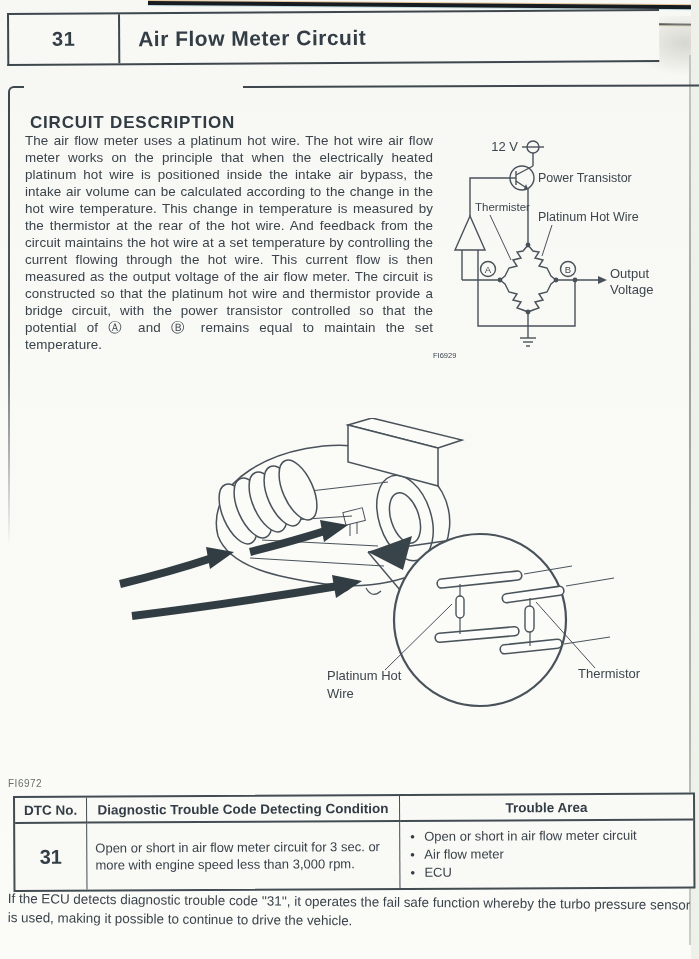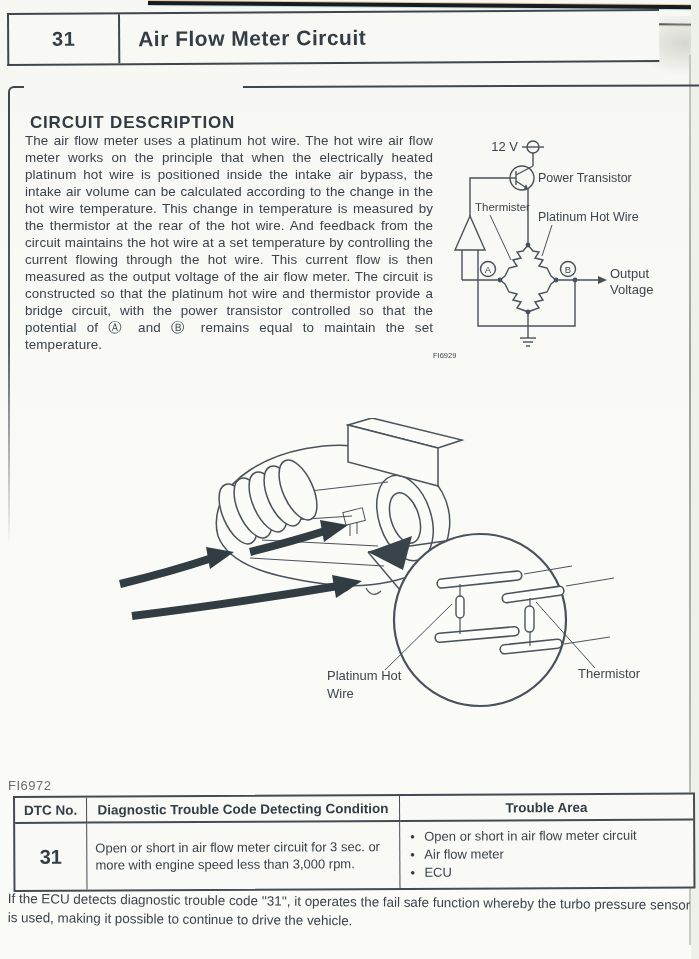--- a/index.html
+++ b/index.html
@@ -37,21 +37,21 @@
     color:#313b43;letter-spacing:.8px;margin-top:36px;}
   .sec-rule{position:absolute;left:243px;top:86px;width:456px;height:2px;background:#3e474e;
     transform:rotate(-.2deg);transform-origin:left top;}
   
   .desc{position:absolute;left:25px;top:104px;width:408px;font-size:13.4px;line-height:17px;
     text-align:justify;color:#3a434b;letter-spacing:.1px;margin-top:28px;}
   
   .circuit{position:absolute;left:430px;top:130px;}
   .illo{position:absolute;left:100px;top:418px;}
   svg text{font-family:"Liberation Sans",sans-serif;fill:#3d464e;}
-  .figid{position:absolute;left:8px;top:778px;font-size:13px;color:#6a6f68;letter-spacing:.5px;}
+  .figid{position:absolute;left:8px;top:778px;font-size:10px;color:#6a6f68;letter-spacing:.5px;}
   
   .dtc-table{position:absolute;left:13px;top:796px;width:678px;border:2px solid #434c52;
     background:#f9f9f6;transform:rotate(-.3deg);transform-origin:left top;
     display:grid;grid-template-columns:72px 313px 1fr;grid-template-rows:26px auto;z-index:2;}
   .th{display:flex;align-items:center;justify-content:center;font-weight:bold;font-size:13.5px;
     color:#333d45;border-bottom:2px solid #434c52;}
   .td{font-size:13px;}
   .bdr{border-right:1.5px solid #434c52;}
   .td-dtc{display:flex;align-items:center;justify-content:center;font-size:20px;font-weight:bold;color:#333d45;}
   .td-cond{display:flex;align-items:center;padding:6px 8px;line-height:17px;}

